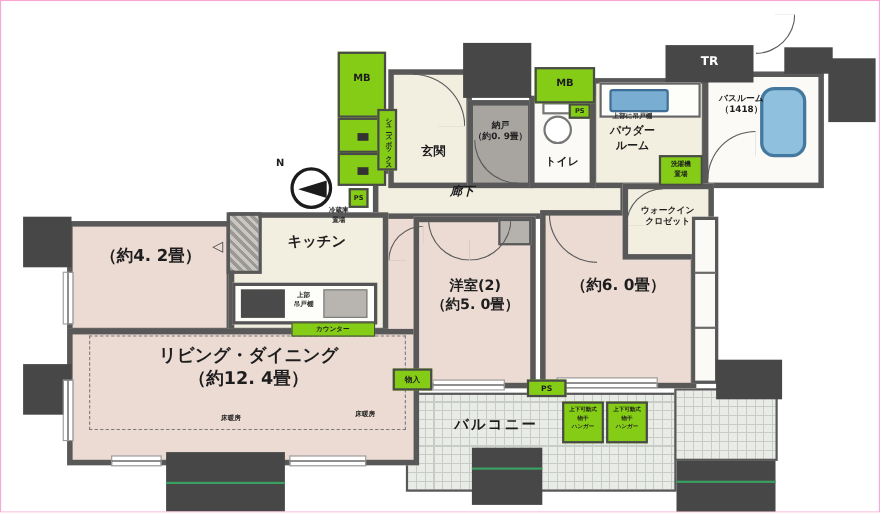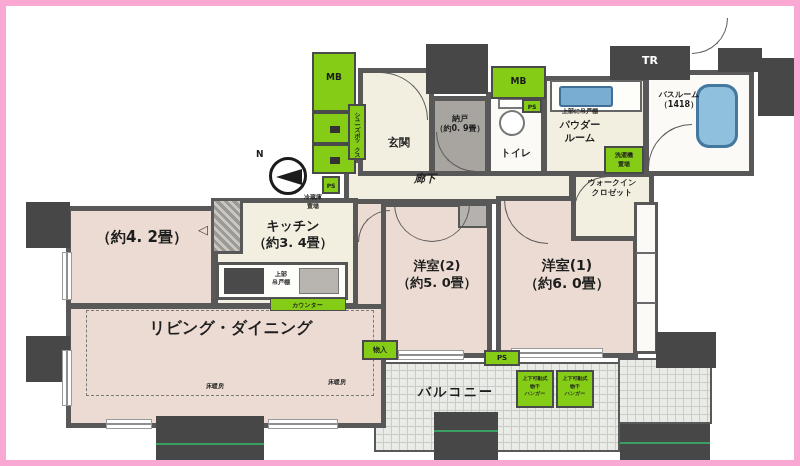--- a/index.html
+++ b/index.html
@@ -1,16 +1,16 @@
 <!DOCTYPE html>
 <html><head>
 <meta charset="utf-8">
 <style>
   html,body{margin:0;padding:0;background:#fff;font-family:"DejaVu Sans",sans-serif;}
-  #canvas{position:relative;width:800px;height:466px;background:#ffffff;border:6px solid #f9a8d4;box-sizing:border-box;overflow:hidden;}
+  #canvas{position:relative;width:800px;height:466px;background:#ffffff;border:1px solid #f9a8d4;box-sizing:border-box;overflow:hidden;}
   .abs{position:absolute;box-sizing:border-box;}
   .room{position:absolute;box-sizing:border-box;border:5px solid #585858;}
   .thin{border-width:3px;}
   .fill-pink{background:#ecdbd3;}
   .fill-cream{background:#f2eee0;}
   .fill-white{background:#fbfaf7;}
   .fill-gray{background:#a8a5a1;}
   .block{position:absolute;background:#474747;box-sizing:border-box;}
   .lbl{position:absolute;color:#1d1d1d;font-weight:700;text-align:center;line-height:1.3;white-space:nowrap;z-index:30;}
   .lbl div{white-space:nowrap;}
@@ -164,50 +164,49 @@
   <div class="winH" style="left:392px;top:344px;width:66px;height:10px;"></div>
   <div class="winH" style="left:505px;top:342px;width:92px;height:10px;"></div>
 
   <div class="abs" style="left:80px;top:304px;width:288px;height:86px;border:1.5px dashed #7a7a7a;z-index:18;"></div>
 
   <div class="lbl" style="left:70px;top:222px;width:132px;font-size:15px;">
       <div>（約4. 2畳）</div>
   </div>
   <div class="lbl" style="left:228px;top:212px;width:118px;font-size:13px;">
     <div>キッチン</div>
-      <div>（約3. 4畳）</div>
   </div>
   <div class="lbl" style="left:95px;top:312px;width:260px;font-size:16px;">
     <div>リビング・ダイニング</div>
+      <div>（約12. 4畳）</div>
   </div>
   <div class="lbl" style="left:380px;top:252px;width:102px;font-size:13px;">
     <div>洋室(2)</div>
       <div>（約5. 0畳）</div>
   </div>
   <div class="lbl" style="left:498px;top:250px;width:126px;font-size:14px;">
-    <div>洋室(1)</div>
       <div>（約6. 0畳）</div>
   </div>
   <div class="lbl" style="left:426px;top:108px;width:56px;font-size:8px;">
     <div>納戸</div>
       <div>（約0. 9畳）</div>
   </div>
   <div class="lbl" style="left:370px;top:130px;width:46px;font-size:11px;">玄関</div>
   <div class="lbl" style="left:396px;top:166px;width:46px;font-size:11px;font-style:italic;">廊下</div>
   <div class="lbl" style="left:484px;top:140px;width:52px;font-size:10px;">トイレ</div>
   <div class="lbl" style="left:542px;top:112px;width:64px;font-size:10px;">
     <div>パウダー</div>
       <div>ルーム</div>
   </div>
   <div class="lbl" style="left:541px;top:101px;width:66px;font-size:6px;font-weight:600;">上部に吊戸棚</div>
   <div class="lbl" style="left:642px;top:84px;width:62px;font-size:8px;">
     <div>バスルーム</div>
       <div>（1418）</div>
   </div>
-  <div class="lbl" style="left:568px;top:172px;width:76px;font-size:8px;">
+  <div class="lbl" style="left:568px;top:186px;width:76px;font-size:8px;">
     <div>ウォークイン</div>
       <div>クロゼット</div>
   </div>
   <div class="lbl" style="left:402px;top:378px;width:96px;font-size:13px;letter-spacing:2px;">バルコニー</div>
   <div class="lbl" style="left:292px;top:186px;width:30px;font-size:6px;line-height:1.5;font-weight:600;">
     <div>冷蔵庫</div>
       <div>置場</div>
   </div>
   <div class="lbl" style="left:194px;top:376px;width:30px;font-size:6px;font-weight:600;">床暖房</div>
   <div class="lbl" style="left:316px;top:372px;width:30px;font-size:6px;font-weight:600;">床暖房</div>

